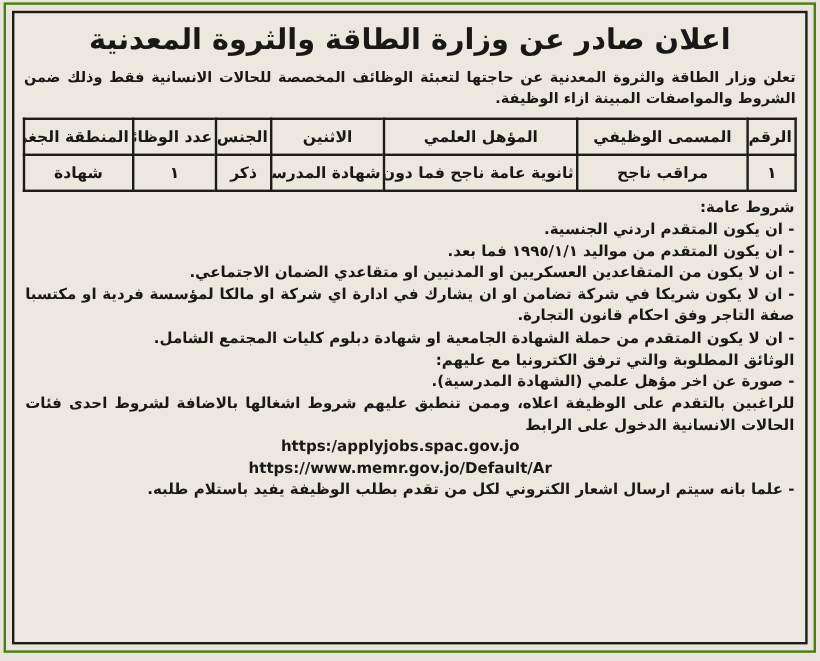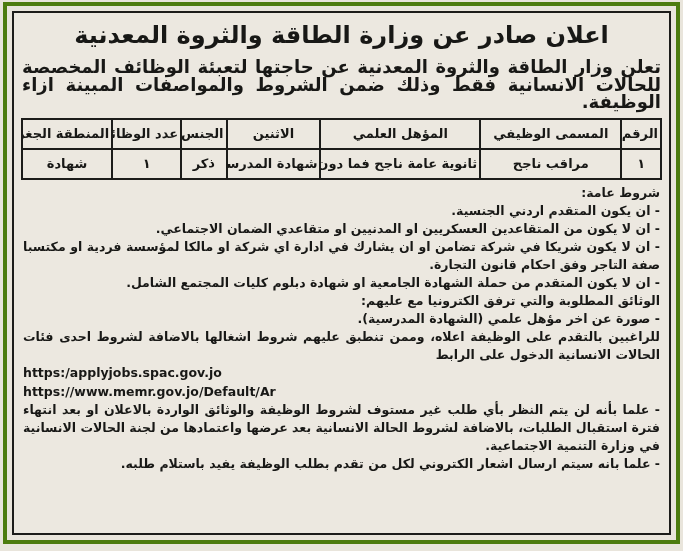--- a/index.html
+++ b/index.html
@@ -5,41 +5,41 @@
   html,body{margin:0;padding:0;}
   body{
     width:683px;height:551px;
     background:#e9e5dc;
     font-family:"DejaVu Sans", sans-serif;
     -webkit-font-smoothing:antialiased;
   }
   .page{position:relative;width:683px;height:551px;background:#e9e5dc;overflow:hidden;}
   .ad-outer{
     position:absolute;left:3px;top:2px;right:3px;bottom:7px;
-    border:4px solid #4d7c0f;
+    border:2px solid #4d7c0f;
     padding:5px;box-sizing:border-box;
   }
   .ad-inner{
     width:100%;height:100%;box-sizing:border-box;
     border:2px solid #1c1c1a;
     background:#ece8e0;
     direction:rtl;
     color:#181816;
     padding:2px 7px 2px 7px;
     overflow:hidden;
   }
   .title{
     font-size:24px;
     font-weight:bold;
     text-align:center;
     margin:6px 0 9px 0;
     letter-spacing:0;
   }
   .intro{
-    font-size:18px;
+    font-size:12px;
     font-weight:bold;
     line-height:17.5px;
     text-align:justify;
     margin:0 1px 7px 1px;
   }
   table.jobs{
     width:100%;
     border-collapse:collapse;
     table-layout:fixed;
     font-weight:bold;
@@ -56,21 +56,21 @@
     white-space:nowrap;
   }
   .body-text{
     font-size:12.5px;
     font-weight:bold;
     line-height:18.1px;
     padding:4px 2px 0 2px;
   }
   .line{text-align:justify;}
   .line.heading{}
-  .line.link{text-align:left;padding-left:0;padding-right:16px;}
+  .line.link{text-align:center;padding-left:0;padding-right:16px;}
   .line.link span{unicode-bidi:isolate;}
 </style>
 </head>
 <body>
 
 <div class="page">
   <div class="ad-outer">
     <div class="ad-inner">
 
       <div class="title">اعلان صادر عن وزارة الطاقة والثروة المعدنية</div>
@@ -107,27 +107,27 @@
               <td>ذكر</td>
               <td>١</td>
               <td>شهادة</td>
             </tr>
           </tbody>
       </table>
 
       <div class="body-text" id="body-lines">
           <div class="line heading">شروط عامة:</div>
           <div class="line bullet">- ان يكون المتقدم اردني الجنسية.</div>
+          <div class="line bullet">- ان يكون المتقدم من مواليد ١٩٩٥/١/١ فما بعد.</div>
           <div class="line bullet">- ان لا يكون من المتقاعدين العسكريين او المدنيين او متقاعدي الضمان الاجتماعي.</div>
           <div class="line bullet">- ان لا يكون شريكا في شركة تضامن او ان يشارك في ادارة اي شركة او مالكا لمؤسسة فردية او مكتسبا صفة التاجر وفق احكام قانون التجارة.</div>
           <div class="line bullet">- ان لا يكون المتقدم من حملة الشهادة الجامعية او شهادة دبلوم كليات المجتمع الشامل.</div>
           <div class="line heading">الوثائق المطلوبة والتي ترفق الكترونيا مع عليهم:</div>
           <div class="line bullet">- صورة عن اخر مؤهل علمي (الشهادة المدرسية).</div>
           <div class="line para">للراغبين بالتقدم على الوظيفة اعلاه، وممن تنطبق عليهم شروط اشغالها بالاضافة لشروط احدى فئات الحالات الانسانية الدخول على الرابط</div>
           <div class="line link"><span dir="ltr">https:/applyjobs.spac.gov.jo</span></div>
           <div class="line link"><span dir="ltr">https://www.memr.gov.jo/Default/Ar</span></div>
-          <div class="line bullet">- علما بأنه لن يتم النظر بأي طلب غير مستوف لشروط الوظيفة والوثائق الواردة بالاعلان او بعد انتهاء فترة استقبال الطلبات، بالاضافة لشروط الحالة الانسانية بعد عرضها واعتمادها من لجنة الحالات الانسانية في وزارة التنمية الاجتماعية.</div>
           <div class="line bullet">- علما بانه سيتم ارسال اشعار الكتروني لكل من تقدم بطلب الوظيفة يفيد باستلام طلبه.</div>
         </div>
 
     </div>
   </div>
 </div>
 
 </body></html>

